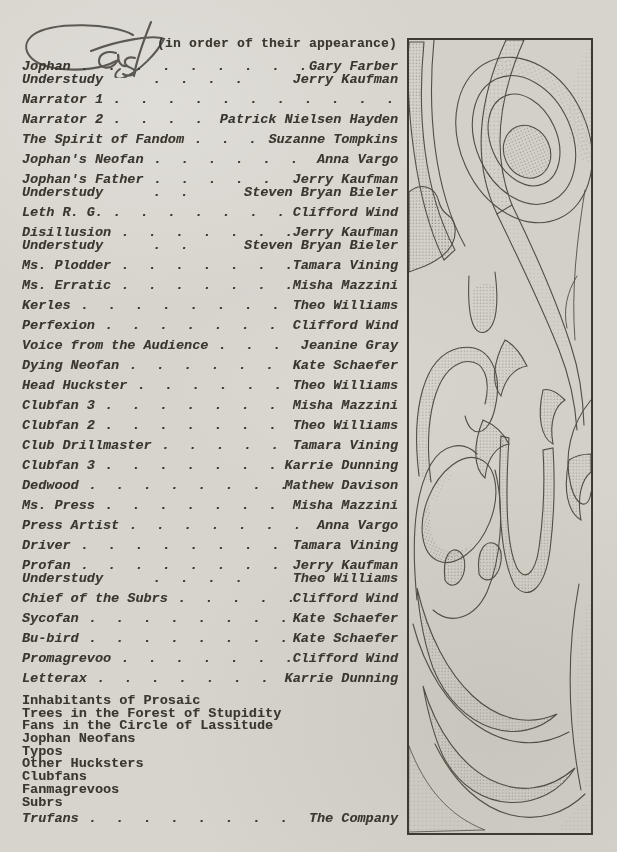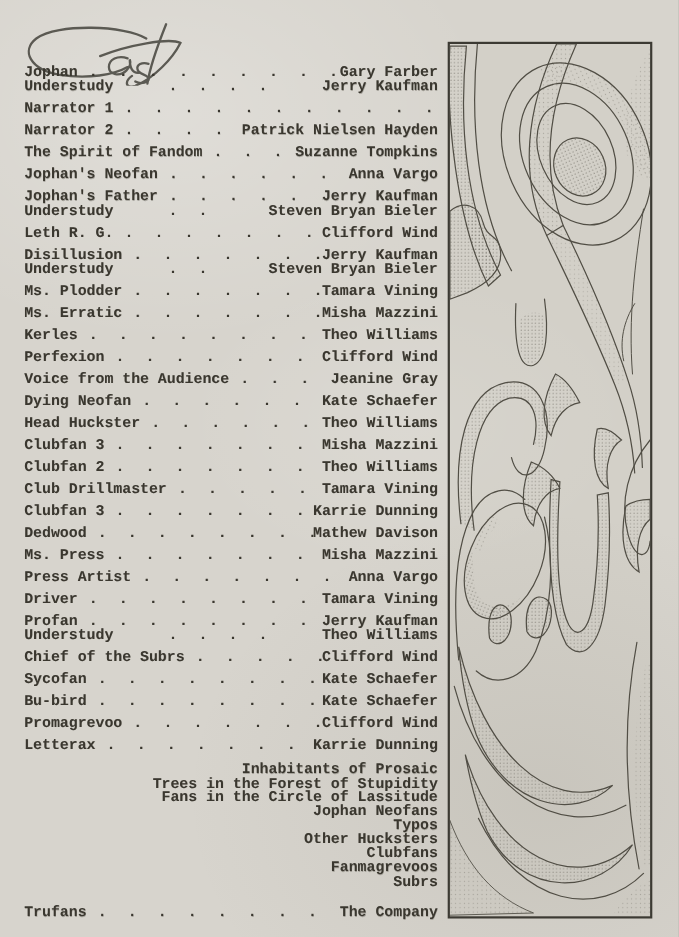--- a/index.html
+++ b/index.html
@@ -17,32 +17,33 @@
     position:absolute;left:157px;top:36px;
     font-size:13px;font-weight:bold;letter-spacing:.2px;white-space:pre;
     text-shadow:.3px .3px 0 rgba(58,55,47,.35);
   }
   .cast-script{position:absolute;left:16px;top:20px;}
   .col{position:absolute;left:22px;top:60px;width:376px;}
   .row{
     display:flex;align-items:baseline;height:13px;line-height:13px;
     font-size:13.5px;font-weight:bold;margin-top:7px;white-space:pre;
     text-shadow:.3px .3px 0 rgba(58,55,47,.3);
+    font-style:italic;
   }
   .row.first{margin-top:0;}
   .row.under{margin-top:0;gap:40px;}
   .role,.name{white-space:pre;flex:0 0 auto;}
   .leader{flex:1 1 auto;overflow:hidden;white-space:pre;padding:0 1px;}
   .leader::after{content:" .  .  .  .  .  .  .  .  .  .  .  .  .  .  .  .  .  .  .  .  .  .  .  .  .  .  .  .";letter-spacing:1px;}
-  .ensemble{margin-top:10px;text-align:right;}
+  .ensemble{margin-top:10px;}
   .ens-line{
     font-size:13.5px;font-weight:bold;line-height:12.7px;height:12.7px;white-space:pre;
     text-shadow:.3px .3px 0 rgba(58,55,47,.3);
   }
-  .row.finale{margin-top:16px;height:12.7px;line-height:12.7px;}
+  .row.finale{margin-top:4px;height:12.7px;line-height:12.7px;}
   .art-frame{
     position:absolute;left:407px;top:38px;width:186px;height:797px;
     border:2px solid #3c3a33;box-sizing:border-box;background:rgba(90,85,75,.03);
   }
   .art-frame svg{display:block;}
 </style>
 </head>
 <body>
 
 <div class="page">
@@ -51,20 +52,21 @@
     <title>Cast</title>
     <g fill="none" stroke="#45433c" stroke-width="2.1" stroke-linecap="round" opacity="0.85">
       <path d="M117,15 C98,3 36,1 17,15 C3,26 11,43 38,48 C64,52 88,48 100,41"></path>
       <path d="M100,33 C91,30 83,34 83,41 C83,48 93,50 99,44 C102,41 103,37 102,34 C102,41 104,47 111,46"></path>
       <path d="M119,38 C113,36 108,39 109,43 C110,48 117,47 119,51 C120,55 112,57 107,54"></path>
       <path d="M135,2 C127,22 120,42 118,56"></path>
       <path d="M75,31 C100,21 138,14 148,19 C141,33 124,51 107,58 C98,61 97,54 104,49"></path>
     </g>
   </svg>
 
+  <span class="subtitle">(in order of their appearance)</span>
 
   <div class="col">
 
     <div class="row first"><span class="role">Jophan</span><span class="leader"></span><span class="name">Gary Farber</span></div>
     <div class="row under"><span class="role">Understudy</span><span class="leader"></span><span class="name">Jerry Kaufman</span></div>
 
     <div class="row"><span class="role">Narrator 1</span><span class="leader"></span></div>
     <div class="row"><span class="role">Narrator 2</span><span class="leader"></span><span class="name">Patrick Nielsen Hayden</span></div>
     <div class="row"><span class="role">The Spirit of Fandom</span><span class="leader"></span><span class="name">Suzanne Tompkins</span></div>
     <div class="row"><span class="role">Jophan's Neofan</span><span class="leader"></span><span class="name">Anna Vargo</span></div>

